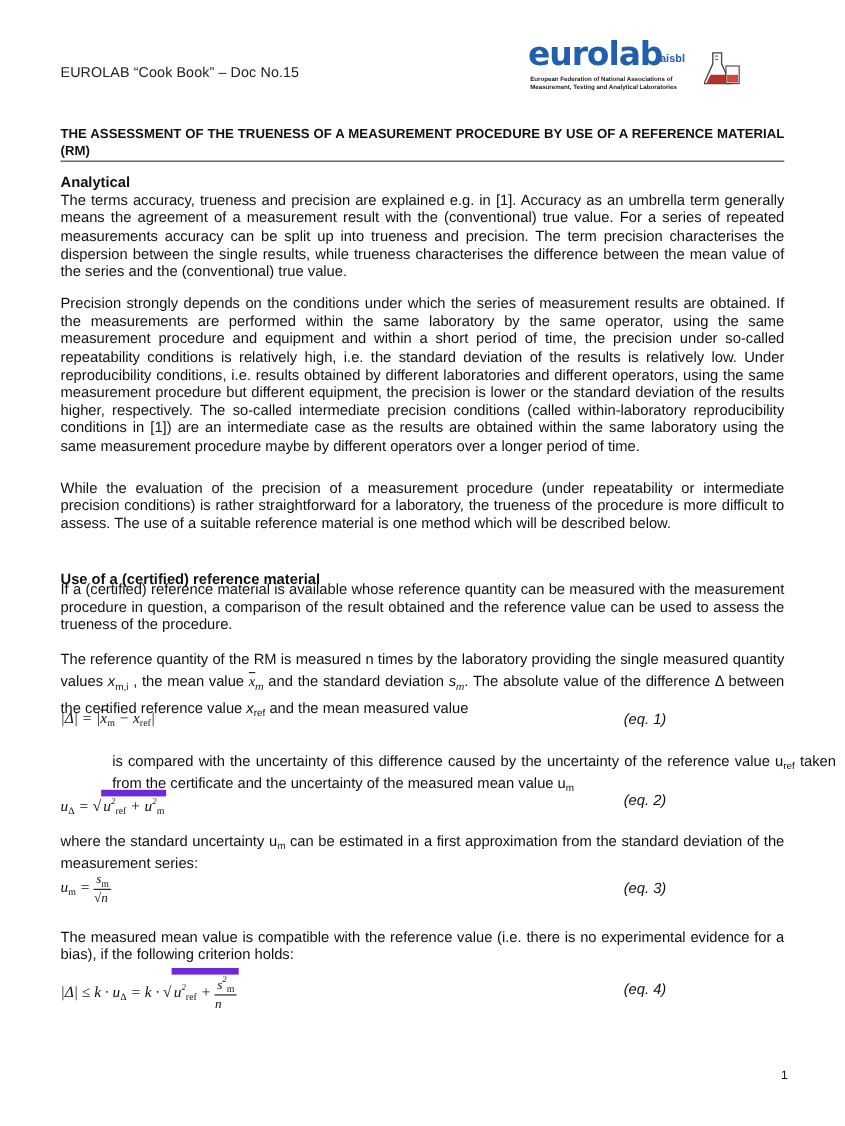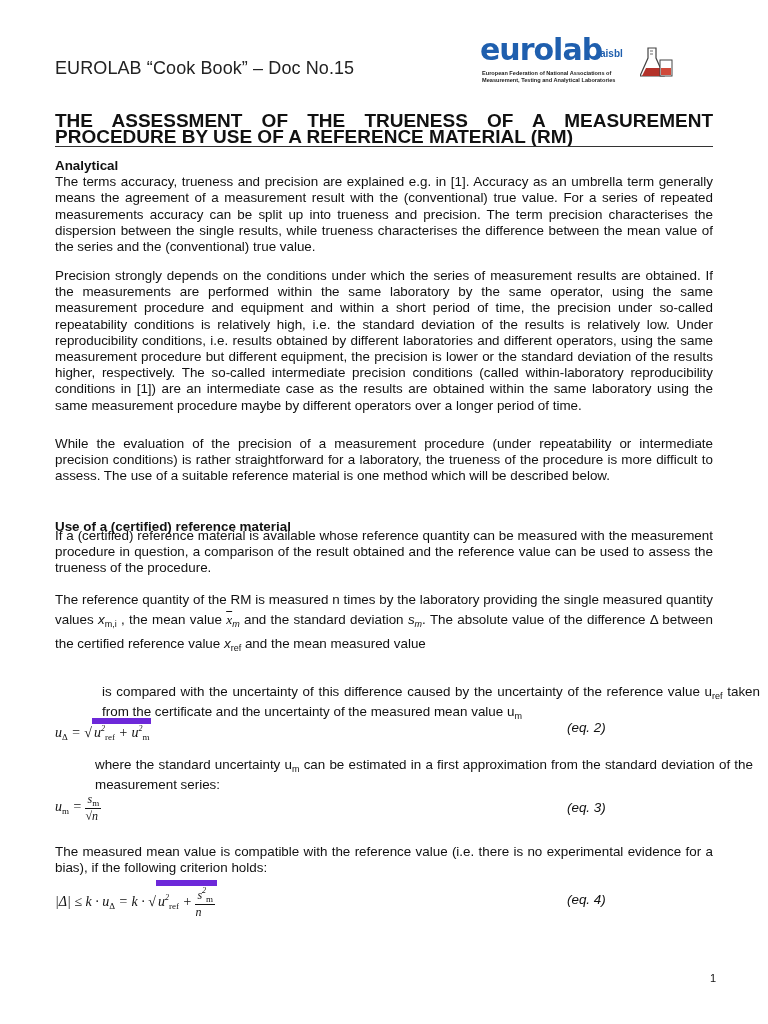--- a/index.html
+++ b/index.html
@@ -1,28 +1,28 @@
 <!DOCTYPE html>
 <html><head>
 <meta charset="utf-8">
 <style>
   html, body { margin:0; padding:0; background:#ffffff; }
   body { width:768px; height:1024px; position:relative; overflow:hidden;
          font-family:"Liberation Sans", sans-serif; color:#111; }
   .page { position:absolute; left:0; top:0; width:768px; height:1024px; }
-  .hdr-left { position:absolute; left:55px; top:58px; font-size:18px; color:#222; letter-spacing:0.1px; }
+  .hdr-left { position:absolute; left:55px; top:58px; font-size:13px; color:#222; letter-spacing:0.1px; }
   .logo { position:absolute; left:480px; top:36px; width:190px; height:60px; }
   .logo-word { position:absolute; left:0; top:-4px; font-family:"DejaVu Sans", sans-serif; font-weight:bold;
                font-size:30px; color:#1f5fae; letter-spacing:-1px; }
   .logo-word .euro { text-decoration-thickness:3px; text-underline-offset:2px; }
   .logo-aisbl { position:absolute; left:120px; top:12px; font-size:10px; color:#1f5fae; font-weight:bold; }
   .logo-sub { position:absolute; left:2px; top:34px; font-size:5.6px; font-weight:bold; color:#222; line-height:7px; white-space:nowrap; }
   .logo-flask { position:absolute; left:160px; top:6px; width:36px; height:40px; }
   .content { position:absolute; left:55px; width:658px; font-size:13.4px; line-height:16.2px; text-align:justify; }
-  .title { position:absolute; left:55px; top:113px; width:658px; font-weight:bold; font-size:19px; line-height:16px; text-align:justify; }
+  .title { position:absolute; left:55px; top:113px; width:658px; font-weight:bold; font-size:12px; line-height:16px; text-align:justify; }
   .rule { position:absolute; left:55px; top:146px; width:658px; height:1px; background:#333; }
   .h { font-weight:bold; }
   p { margin:0; }
   .eq { position:absolute; left:55px; width:658px; font-family:"Liberation Serif", serif; font-style:italic; font-size:14px; }
   .eqnum { position:absolute; left:512px; font-size:13.4px; font-family:"Liberation Sans", sans-serif; }
   .sub { font-size:9px; vertical-align:-3px; font-style:normal; }
   .sup { font-size:8px; vertical-align:6px; }
   .bar { text-decoration:overline; }
   .sqrt { display:inline-block; border-top:6px solid #6d28d9; padding:0 2px; }
   .frac { display:inline-block; vertical-align:middle; }
@@ -67,31 +67,35 @@
   <div class="content" style="top:436px;">While the evaluation of the precision of a measurement procedure (under repeatability or intermediate precision conditions) is rather straightforward for a laboratory, the trueness of the procedure is more difficult to assess. The use of a suitable reference material is one method which will be described below.</div>
 
   <div class="content h" style="top:519px;">Use of a (certified) reference material</div>
 
   <div class="content" style="top:528px;">If a (certified) reference material is available whose reference quantity can be measured with the measurement procedure in question, a comparison of the result obtained and the reference value can be used to assess the trueness of the procedure.</div>
 
   <div class="content" style="top:590px; line-height:20px;">
     <span>The reference quantity of the RM is measured n times by the laboratory providing the single measured quantity values </span><i>x</i><span class="sub">m,i</span><span> , the mean value </span><i class="bar" style="font-family:'Liberation Serif',serif;">x</i><span class="sub" style="font-style:italic">m</span><span> and the standard deviation </span><i>s</i><span class="sub" style="font-style:italic">m</span><span>. The absolute value of the difference Δ between the certified reference value </span><i>x</i><span class="sub">ref</span><span> and the mean measured value</span>
   </div>
 
+  <div class="eq" style="top:646px;">
+    <span>|Δ| = |<span class="bar">x</span><span class="sub">m</span> − x<span class="sub">ref</span>|</span>
+    <span class="eqnum" style="top:0;">(eq. 1)</span>
+  </div>
 
   <div class="content" style="top:684px;margin-left:47px;">
     <span>is compared with the uncertainty of this difference caused by the uncertainty of the reference value u</span><span class="sub">ref</span><span> taken from the certificate and the uncertainty of the measured mean value u</span><span class="sub">m</span>
   </div>
 
   <div class="eq" style="top:718px;">
     <span>u<span class="sub">Δ</span> = √<span class="sqrt">u<span class="sup">2</span><span class="sub">ref</span> + u<span class="sup">2</span><span class="sub">m</span></span></span>
     <span class="eqnum" style="top:2px;">(eq. 2)</span>
   </div>
 
-  <div class="content" style="top:757px;margin-left:40px;">
+  <div class="content" style="top:757px;">
     <span>where the standard uncertainty u</span><span class="sub">m</span><span> can be estimated in a first approximation from the standard deviation of the measurement series:</span>
   </div>
 
   <div class="eq" style="top:792px;">
     <span>u<span class="sub">m</span> = <span class="frac"><span class="num">s<span class="sub">m</span></span><span class="den">√n</span></span></span>
     <span class="eqnum" style="top:8px;">(eq. 3)</span>
   </div>
 
   <div class="content" style="top:844px;">The measured mean value is compatible with the reference value (i.e. there is no experimental evidence for a bias), if the following criterion holds:</div>
 

